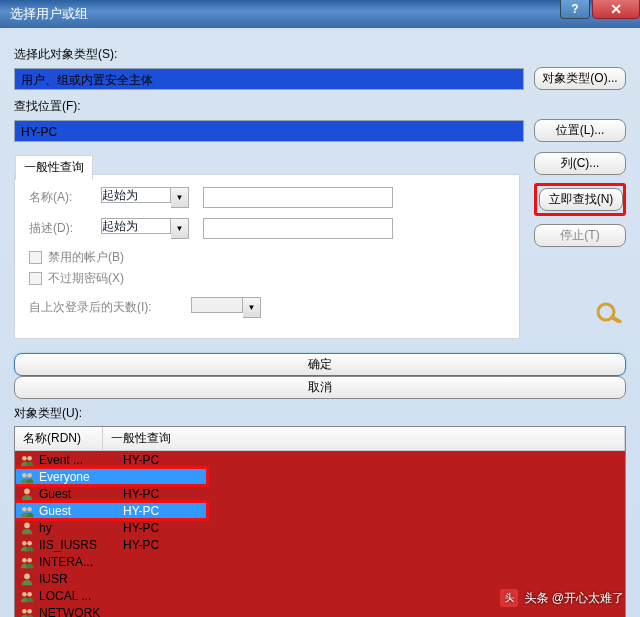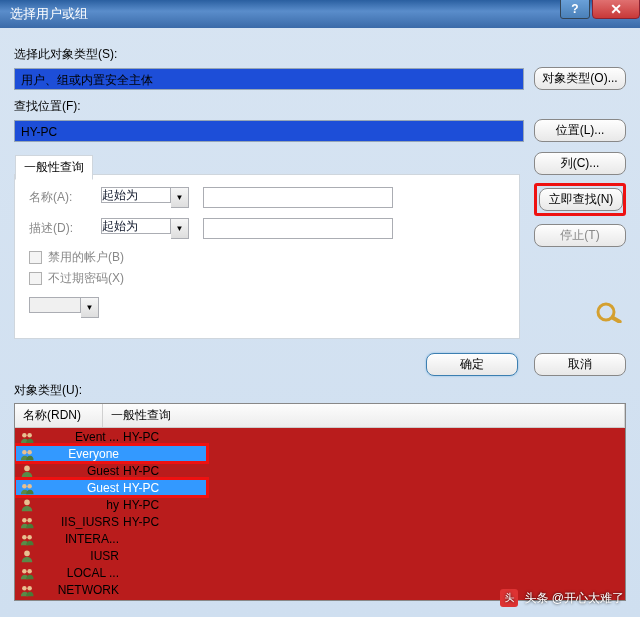--- a/index.html
+++ b/index.html
@@ -26,30 +26,30 @@
     .combo .drop { width: 18px; height: 21px; border: 1px solid #abadb3; border-left: none; background: linear-gradient(#f6f6f6,#dedede); display: flex; align-items: center; justify-content: center; font-size: 8px; }
     .text-input { width: 190px; height: 21px; border: 1px solid #abadb3; background: #fff; }
     .chk-row { display: flex; align-items: center; margin: 4px 0; color: #888; gap: 6px; }
     .chk { width: 13px; height: 13px; border: 1px solid #b0b0b0; background: #f4f4f4; }
     .layout-main { display: flex; gap: 14px; align-items: flex-start; }
     .left-col { flex: 1; }
     .right-col { width: 100px; display: flex; flex-direction: column; gap: 8px; padding-top: 2px; }
     .right-col.inner { width: 92px; }
     .red-box { border: 3px solid #e11; border-radius: 3px; padding: 2px; }
     .search-icon { width: 32px; height: 22px; align-self: flex-end; margin-top: 4px; }
-    .actions { display: flex; justify-content: flex-end; gap: 16px; margin: 14px 0 6px 0; }
+    .actions { display: flex; justify-content: flex-end; gap: 0; margin: 14px 0 6px 0; flex-direction: column; }
     .actions .btn { min-width: 92px; }
     .results-label { margin: 4px 0 4px 0; }
     .table { border: 1px solid #888; background: #b91c1c; height: 198px; overflow: hidden; }
     .thead { display: flex; background: linear-gradient(#fdfdfd,#ececec); border-bottom: 1px solid #ccc; }
     .th { padding: 3px 8px; border-right: 1px solid #d0d0d0; }
     .th.c1 { width: 88px; }
     .th.c2 { flex: 1; }
     .tr { display: flex; align-items: center; height: 17px; padding: 0 4px; gap: 4px; }
-    .tr .cell1 { width: 80px; white-space: nowrap; overflow: hidden; text-align: right; }
+    .tr .cell1 { width: 80px; white-space: nowrap; overflow: hidden; }
     .tr .cell2 { }
     .tr.sel { background: #3399ff; color: #fff; }
     .tr.sel.boxed, .tr.boxed { outline: 3px solid #e11; outline-offset: -1px; width: 192px; }
     .ico { width: 16px; height: 14px; flex-shrink: 0; }
     .ico svg { width: 16px; height: 14px; }
     .watermark { position: absolute; right: 16px; bottom: 10px; color: #fff; display: flex; align-items: center; gap: 6px; font-size: 13px; text-shadow: 0 0 3px #000; }
     .wm-logo { width: 18px; height: 18px; background: #d33; border-radius: 3px; display: flex; align-items: center; justify-content: center; color:#fff; font-size:10px; }
   </style>
 </head>
 <body>
@@ -102,20 +102,21 @@
         <div class="chk-row">
           <span class="chk"></span>
           <span>禁用的帐户(B)</span>
         </div>
         <div class="chk-row">
           <span class="chk"></span>
           <span>不过期密码(X)</span>
         </div>
 
         <div class="query-row" style="margin-top:10px;">
+          <span class="lbl" style="width:150px">自上次登录后的天数(I):</span>
           <div class="combo" style="width:70px">
             <input readonly="" style="width: 52px; background: rgb(240, 240, 240);">
             <span class="drop">▼</span>
           </div>
         </div>
       </div>
     </div>
 
     <div class="right-col inner" style="">
       <button class="btn">列(C)...</button>

